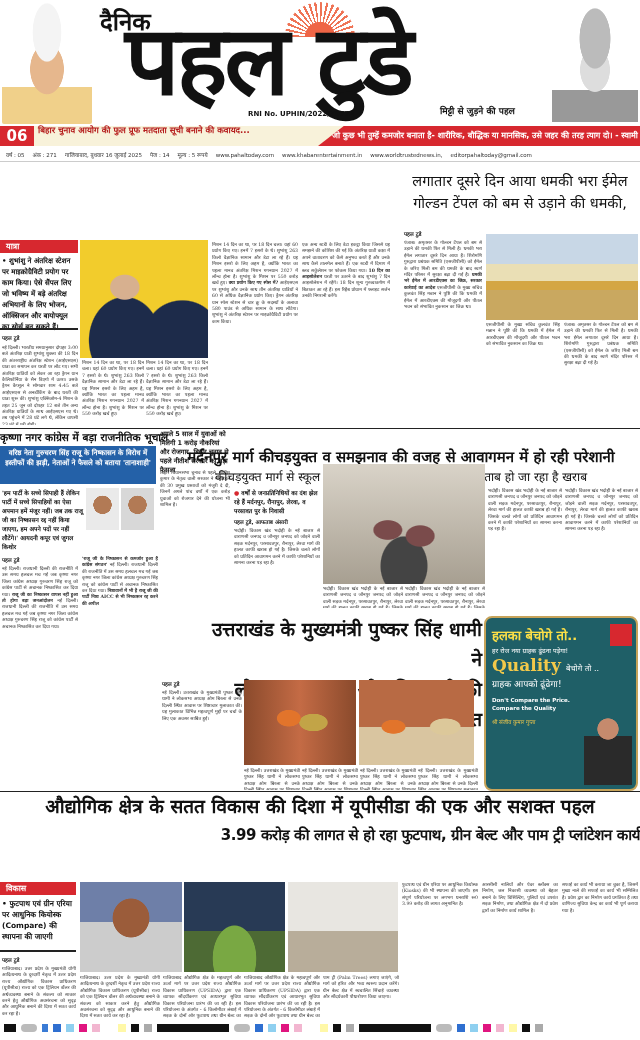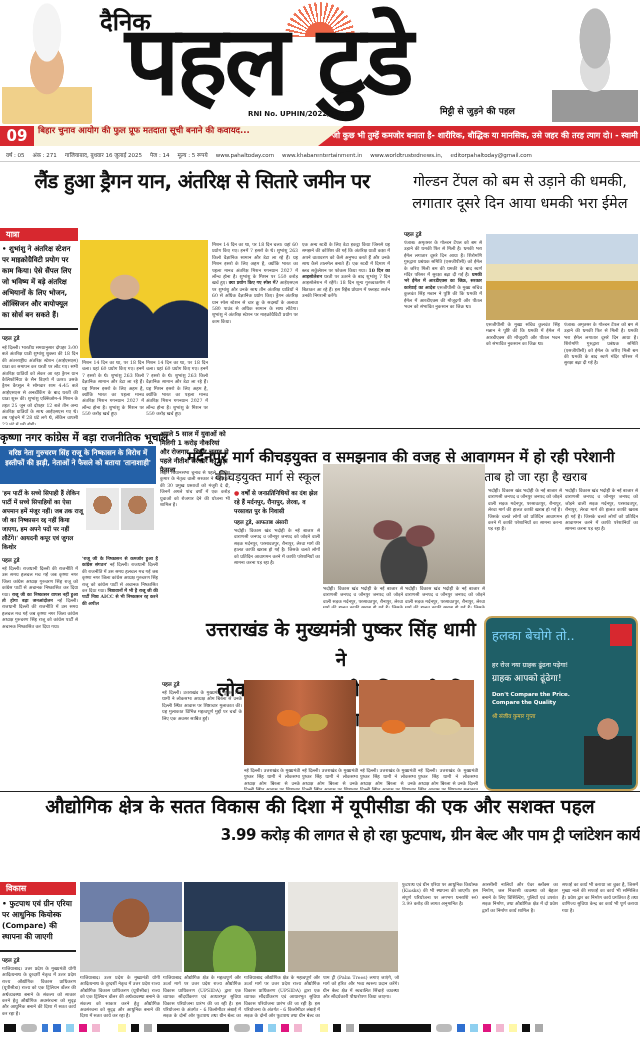--- a/index.html
+++ b/index.html
@@ -19,38 +19,38 @@
 .tagline{left:440px;top:104px;font-size:9px;font-weight:bold}
 
 .ticker{left:0;top:126px;width:640px;height:20px;background:#f8f2da}
 .page-no{left:0;top:126px;width:34px;height:20px;background:#d7282f;color:#fff;font-weight:bold;font-size:15px;text-align:center;line-height:20px}
 .ticker-left{left:38px;top:124px;font-size:8.5px;font-weight:bold;color:#b51c1c}
 .ticker-right{left:318px;top:126px;width:322px;height:20px;background:#d7282f;color:#fff;font-size:8px;font-weight:bold;line-height:20px;padding-left:14px;clip-path:polygon(8% 0,100% 0,100% 100%,0 100%)}
 .infobar{left:0;top:149px;width:640px;height:13px;font-size:5.5px;color:#333;display:flex;gap:8px;align-items:center;padding-left:6px;border-bottom:1px solid #ccc}
 
 .hl-main{left:4px;top:167px;width:396px;font-size:20px;font-weight:900;line-height:28px;text-align:center;letter-spacing:-0.6px}
 .hl-golden{left:404px;top:170px;width:232px;font-size:14.5px;line-height:22px;text-align:center;color:#111}
-.side-box{left:0;top:228px;width:78px;height:88px;font-size:7px;color:#111;font-weight:bold;line-height:11px}
+.side-box{left:0;top:240px;width:78px;height:88px;font-size:7px;color:#111;font-weight:bold;line-height:11px}
 .tag-red{background:#d7282f;color:#fff;font-size:8px;font-weight:bold;padding:1px 6px}
 .img-astro{left:80px;top:240px;width:128px;height:118px;background:radial-gradient(ellipse at 35% 40%,#d7b08f 0 12%,transparent 13%),radial-gradient(ellipse at 35% 85%,#1d2b4a 0 30%,transparent 31%),radial-gradient(ellipse at 80% 80%,#1d2b4a 0 25%,transparent 26%),#f2cc2c}
 .img-temple{left:486px;top:234px;width:152px;height:86px;background:linear-gradient(180deg,#c8d7e6 0 35%,#eadfb5 35% 55%,#d4a644 55% 65%,#c9a860 65% 100%)}
 .img-kids{left:323px;top:464px;width:162px;height:120px;background:radial-gradient(ellipse at 40% 55%,#7a4b4b 0 10%,transparent 11%),radial-gradient(ellipse at 60% 60%,#7a4b4b 0 10%,transparent 11%),radial-gradient(ellipse at 50% 85%,#444 0 20%,transparent 21%),linear-gradient(180deg,#d9d3c8,#a79f91)}
 .img-congress1{left:86px;top:488px;width:33px;height:42px;background:radial-gradient(circle at 50% 40%,#b27a55 0 30%,transparent 31%),#eaeaea}
 .img-congress2{left:121px;top:488px;width:33px;height:42px;background:radial-gradient(circle at 50% 40%,#b27a55 0 30%,transparent 31%),#d8d8d8}
 .img-meet1{left:244px;top:680px;width:112px;height:85px;background:radial-gradient(ellipse at 40% 45%,#e2742b 0 12%,transparent 13%),radial-gradient(ellipse at 62% 50%,#c2a447 0 14%,transparent 15%),linear-gradient(90deg,#8a4a2c,#c46b45,#8a4a2c)}
 .img-meet2{left:359px;top:680px;width:115px;height:85px;background:radial-gradient(ellipse at 30% 55%,#e2742b 0 10%,transparent 11%),radial-gradient(ellipse at 75% 55%,#dcc89a 0 12%,transparent 13%),linear-gradient(180deg,#b86a44 0 55%,#d9c5a0 55%)}
 .ad{left:484px;top:616px;width:154px;height:175px;background:#1f5f67;border-radius:8px;border:2px solid #c6a35a;color:#f1d05b;padding:8px 6px}
-.ad .h1{font-size:13px;font-weight:normal;color:#7dd3fc}
-.ad .h2{font-size:6.5px;color:#fff;margin-top:16px}
+.ad .h1{font-size:13px;font-weight:bold;color:#fde047}
+.ad .h2{font-size:6.5px;color:#fff;margin-top:2px}
 .ad .q{font-size:17px;font-weight:bold;font-family:"DejaVu Serif",serif;color:#f3c94a;margin-top:4px}
 .ad .q2{font-size:8px;color:#fff}
 .ad .en{font-size:5.5px;color:#fff;font-weight:bold;margin-top:6px;line-height:8px}
 .ad .logo{position:absolute;right:4px;top:6px;width:22px;height:22px;background:#d7282f}
 .ad .person{position:absolute;right:4px;bottom:4px;width:48px;height:70px;background:radial-gradient(circle at 50% 20%,#c58a6d 0 17%,transparent 18%),linear-gradient(180deg,transparent 30%,#2a2a2a 30%)}
-.hl-uttar{left:200px;top:614px;width:282px;font-size:19px;line-height:30px;text-align:center;font-weight:bold}
+.hl-uttar{left:200px;top:614px;width:282px;font-size:19px;line-height:30px;text-align:right;font-weight:bold}
 .hl-mardan{left:162px;top:446px;width:478px;font-size:15px;font-weight:bold;text-align:center}
 .hl-mardan2{left:162px;top:468px;width:478px;font-size:12px;text-align:center}
 .hl-krishna{left:0;top:430px;width:200px;font-size:10.5px;font-weight:bold}
 .krishna-sub{left:0;top:446px;width:156px;height:38px;background:#2461a8;color:#fff;font-size:7px;font-weight:bold;padding:2px 4px;line-height:10px;text-align:center}
 .quote{left:2px;top:488px;width:82px;font-size:6px;font-weight:bold;line-height:9px}
 .upsida1{left:0;top:793px;width:640px;font-size:19px;font-weight:bold;text-align:center}
 .upsida2{left:0;top:824px;width:640px;font-size:15px;font-weight:900;text-align:right;color:#111;letter-spacing:-0.4px}
 .img-k1{left:80px;top:882px;width:102px;height:90px;background:radial-gradient(ellipse at 50% 40%,#9b5c3a 0 25%,transparent 26%),linear-gradient(180deg,#6e7fa8 0 45%,#ccc 45%)}
 .img-k2{left:184px;top:882px;width:101px;height:90px;background:radial-gradient(ellipse at 50% 85%,#79a843 0 30%,transparent 31%),linear-gradient(180deg,#283a55 0 55%,#4d6a34 55%)}
 .img-k3{left:288px;top:882px;width:110px;height:90px;background:linear-gradient(180deg,#e8e6e1 0 55%,#b8ad9a 55%)}
@@ -62,38 +62,37 @@
 
 <div class="abs photo-l"></div>
 <div class="abs photo-r"></div>
 <div class="abs sun"></div>
 <div class="abs brand-small">दैनिक</div>
 <div class="abs brand-big">पहल टुडे</div>
 <div class="abs rni">RNI No. UPHIN/2022/79772</div>
 <div class="abs tagline">मिट्टी से जुड़ने की पहल</div>
 
 <div class="abs ticker"></div>
-<div class="abs page-no">09</div>
+<div class="abs page-no">06</div>
 <div class="abs ticker-left">बिहार चुनाव आयोग की फुल प्रूफ मतदाता सूची बनाने की कवायद...</div>
 <div class="abs ticker-right">जो कुछ भी तुम्हें कमजोर बनाता है- शारीरिक, बौद्धिक या मानसिक, उसे जहर की तरह त्याग दो। - स्वामी विवेकानंद</div>
 
 <div class="abs infobar">
   <span>वर्ष : 05</span>
   <span>अंक : 271</span>
   <span>गाजियाबाद, बुधवार 16 जुलाई 2025</span>
   <span>पेज : 14</span>
   <span>मूल्य : 5 रूपये</span>
   <span>www.pahaltoday.com</span>
   <span>www.khabarentertainment.in</span>
   <span>www.worldtrustednews.in,</span>
   <span>editorpahaltoday@gmail.com</span>
 </div>
 
 <div class="abs hl-main">
-  <div>लैंड हुआ ड्रैगन यान, अंतरिक्ष से सितारे जमीन पर</div>
 </div>
 <div class="abs side-box">
   <div class="tag-red">यात्रा</div>
   <div style="padding:3px 2px">• शुभांशु ने अंतरिक्ष स्टेशन पर माइक्रोग्रैविटी प्रयोग पर काम किया। ऐसे सैंपल लिए जो भविष्य में बड़े अंतरिक्ष अभियानों के लिए भोजन, ऑक्सिजन और बायोफ्यूल का सोर्स बन सकते हैं।</div>
 </div>
 <div class="abs hrule" style="left:0;top:328px;width:78px;height:2px"></div>
 <div class="abs byline" style="left:2px;top:334px">पहल टुडे</div>
 <div class="abs img-astro"></div>
 <div class="abs small" style="left:2px;top:345px;width:76px;height:80px">नई दिल्ली। भारतीय समयानुसार दोपहर 3:00 बजे अंतरिक्ष यात्री शुभांशु शुक्ला की 18 दिन की अंतरराष्ट्रीय अंतरिक्ष स्टेशन (आईएसएस) यात्रा का समापन कर धरती पर लौट गए। सभी अंतरिक्ष यात्रियों को लेकर आ रहा ड्रैगन यान कैलिफोर्निया के सैन डिएगो में उतरा। उसके ड्रैगन कैप्सूल ने सोमवार शाम 4:45 बजे आईएसएस से अनडॉकिंग के बाद धरती की यात्रा शुरू की। शुभांशु एक्सिओम-4 मिशन के तहत 25 जून को दोपहर 12 बजे तीन अन्य अंतरिक्ष यात्रियों के साथ आईएसएस गए थे। तब पहुंचने में 28 घंटे लगे थे, लेकिन वापसी 23 घंटे में पूरी होगी।</div>
 <div class="abs small" style="left:82px;top:360px;width:62px;height:65px">मिशन 14 दिन का था, पर 18 दिन चला। यहां 60 प्रयोग किए गए। इनमें 7 इसरो के थे। शुभांशु 263 किलो वैज्ञानिक सामान और डेटा ला रहे हैं। यह मिशन इसरो के लिए अहम है, क्योंकि भारत का पहला मानव अंतरिक्ष मिशन गगनयान 2027 में लॉन्च होना है। शुभांशु के मिशन पर 550 करोड़ खर्च हुए।</div>
@@ -103,22 +102,22 @@
   <b>क्या प्रयोग किए गए स्पेस में?</b>
   <span>आईएसएस पर शुभांशु और उनके साथ तीन अंतरिक्ष यात्रियों ने 60 से अधिक वैज्ञानिक प्रयोग किए। ड्रैगन अंतरिक्ष यान स्पेस स्टेशन से चार क्रू के सदस्यों के अलावा 580 पाउंड से अधिक सामान के साथ लौटेगा। शुभांशु ने अंतरिक्ष स्टेशन पर माइक्रोग्रैविटी प्रयोग पर काम किया।</span>
 </div>
 <div class="abs small" style="left:302px;top:242px;width:88px;height:184px">
   <span>एक अन्य स्टडी के लिए डेटा इकट्ठा किया जिससे यह समझने की कोशिश की गई कि अंतरिक्ष यात्री कक्षा में अपने वातावरण को कैसे अनुभव करते हैं और उनके साथ कैसे तालमेल बनाते हैं। एक स्टडी में दिमाग में ब्लड सर्कुलेशन पर फोकस किया गया।</span>
   <b>10 दिन का आइसोलेशन</b>
   <span>धरती पर उतरने के बाद शुभांशु 7 दिन आइसोलेशन में रहेंगे। 18 दिन शून्य गुरुत्वाकर्षण में बिताकर आ रहे हैं। इस रिहैब प्रोग्राम में फ्लाइट सर्जन उनकी निगरानी करेंगे।</span>
 </div>
 
 <div class="abs hl-golden">
+  <div>लगातार दूसरे दिन आया धमकी भरा ईमेल</div>
   <div>गोल्डन टेंपल को बम से उड़ाने की धमकी,</div>
-  <div>लगातार दूसरे दिन आया धमकी भरा ईमेल</div>
 </div>
 <div class="abs byline" style="left:404px;top:230px">पहल टुडे</div>
 <div class="abs small" style="left:404px;top:240px;width:78px;height:186px">
   <span>पंजाब। अमृतसर के गोल्डन टेंपल को बम से उड़ाने की धमकी फिर से मिली है। धमकी भरा ईमेल लगातार दूसरे दिन आया है। शिरोमणि गुरुद्वारा प्रबंधक समिति (एसजीपीसी) को ईमेल के जरिए मिली बम की धमकी के बाद स्वर्ण मंदिर परिसर में सुरक्षा बढ़ा दी गई है।</span>
   <b>धमकी भरे ईमेल में आरडीएक्स का जिक्र, सरकार कार्रवाई का आदेश</b>
   <span>एसजीपीसी के मुख्य सचिव कुलवंत सिंह मन्नान ने पुष्टि की कि धमकी में ईमेल में आरडीएक्स की मौजूदगी और पीतल भवन को संभावित नुकसान का जिक्र था।</span>
 </div>
 <div class="abs img-temple"></div>
 <div class="abs small" style="left:486px;top:322px;width:74px;height:104px">एसजीपीसी के मुख्य सचिव कुलवंत सिंह मन्नान ने पुष्टि की कि धमकी में ईमेल में आरडीएक्स की मौजूदगी और पीतल भवन को संभावित नुकसान का जिक्र था।</div>
 <div class="abs small" style="left:564px;top:322px;width:74px;height:104px">पंजाब। अमृतसर के गोल्डन टेंपल को बम से उड़ाने की धमकी फिर से मिली है। धमकी भरा ईमेल लगातार दूसरे दिन आया है। शिरोमणि गुरुद्वारा प्रबंधक समिति (एसजीपीसी) को ईमेल के जरिए मिली बम की धमकी के बाद स्वर्ण मंदिर परिसर में सुरक्षा बढ़ा दी गई है।</div>
@@ -170,20 +169,21 @@
 <div class="abs img-meet2"></div>
 <div class="abs small" style="left:244px;top:768px;width:56px;height:22px">नई दिल्ली। उत्तराखंड के मुख्यमंत्री पुष्कर सिंह धामी ने लोकसभा अध्यक्ष ओम बिरला से उनके दिल्ली स्थित आवास पर शिष्टाचार मुलाकात की। यह मुलाकात विभिन्न महत्वपूर्ण मुद्दों पर चर्चा के लिए एक अवसर साबित हुई।</div>
 <div class="abs small" style="left:302px;top:768px;width:56px;height:22px">नई दिल्ली। उत्तराखंड के मुख्यमंत्री पुष्कर सिंह धामी ने लोकसभा अध्यक्ष ओम बिरला से उनके दिल्ली स्थित आवास पर शिष्टाचार मुलाकात की। यह मुलाकात विभिन्न महत्वपूर्ण मुद्दों पर चर्चा के लिए एक अवसर साबित हुई।</div>
 <div class="abs small" style="left:360px;top:768px;width:56px;height:22px">नई दिल्ली। उत्तराखंड के मुख्यमंत्री पुष्कर सिंह धामी ने लोकसभा अध्यक्ष ओम बिरला से उनके दिल्ली स्थित आवास पर शिष्टाचार मुलाकात की। यह मुलाकात विभिन्न महत्वपूर्ण मुद्दों पर चर्चा के लिए एक अवसर साबित हुई।</div>
 <div class="abs small" style="left:418px;top:768px;width:60px;height:22px">नई दिल्ली। उत्तराखंड के मुख्यमंत्री पुष्कर सिंह धामी ने लोकसभा अध्यक्ष ओम बिरला से उनके दिल्ली स्थित आवास पर शिष्टाचार मुलाकात की। यह मुलाकात विभिन्न महत्वपूर्ण मुद्दों पर चर्चा के लिए एक अवसर साबित हुई।</div>
 
 <div class="abs ad">
   <div class="logo"></div>
   <div class="h1">हलका बेचोगे तो..</div>
   <div class="h2">हर रोज नया ग्राहक ढूंढना पड़ेगा!</div>
+  <div><span class="q">Quality</span> <span class="q2">बेचोगे तो ..</span></div>
   <div class="q2" style="font-size:9px;margin-top:2px">ग्राहक आपको ढूंढेगा!</div>
   <div class="en">Don't Compare the Price.</div>
   <div class="en" style="margin-top:0">Compare the Quality</div>
   <div style="font-size:5.5px;color:#f3c94a;margin-top:6px">श्री संजीव कुमार गुप्ता</div>
   <div class="person"></div>
 </div>
 
 <div class="abs hrule" style="left:0;top:791px;width:640px;height:1px"></div>
 
 <div class="abs upsida1">औद्योगिक क्षेत्र के सतत विकास की दिशा में यूपीसीडा की एक और सशक्त पहल</div>

